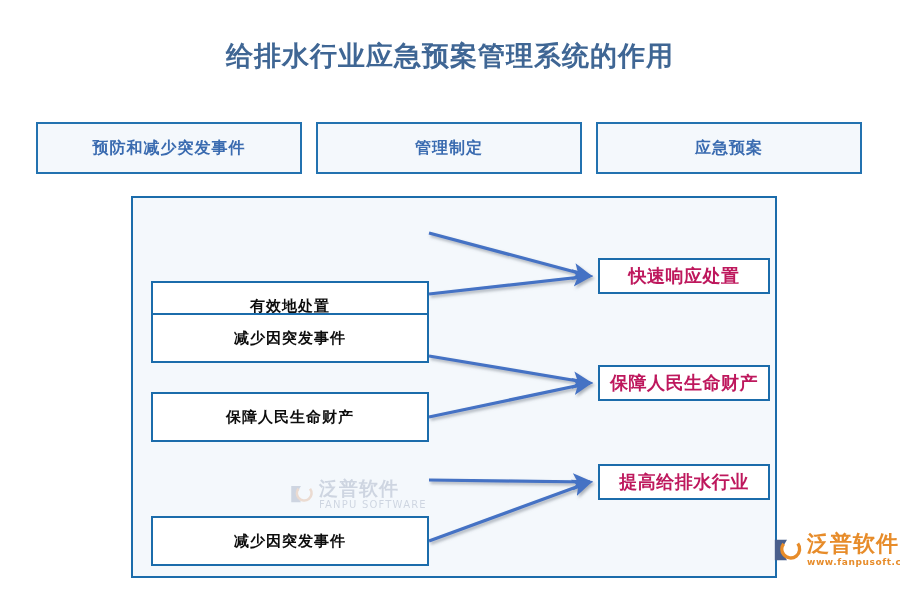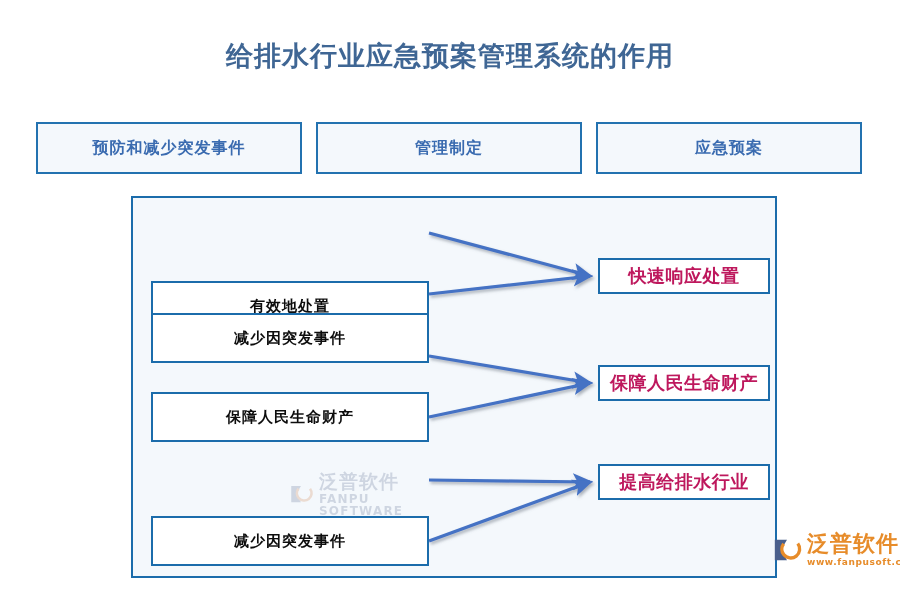--- a/index.html
+++ b/index.html
@@ -145,22 +145,22 @@
     flex-direction: column;
     line-height: 1;
   }
   .watermark .wm-name {
     font-size: 19px;
     font-weight: bold;
     color: #3b4f79;
     letter-spacing: 1px;
   }
   .watermark .wm-url {
-    font-size: 12px;
-    font-weight: bold;
+    font-size: 10px;
+    font-weight: normal;
     color: #3b4f79;
     letter-spacing: 1.2px;
     margin-top: 2px;
   }
 
   
   .logo {
     position: absolute;
     left: 772px;
     top: 533px;

